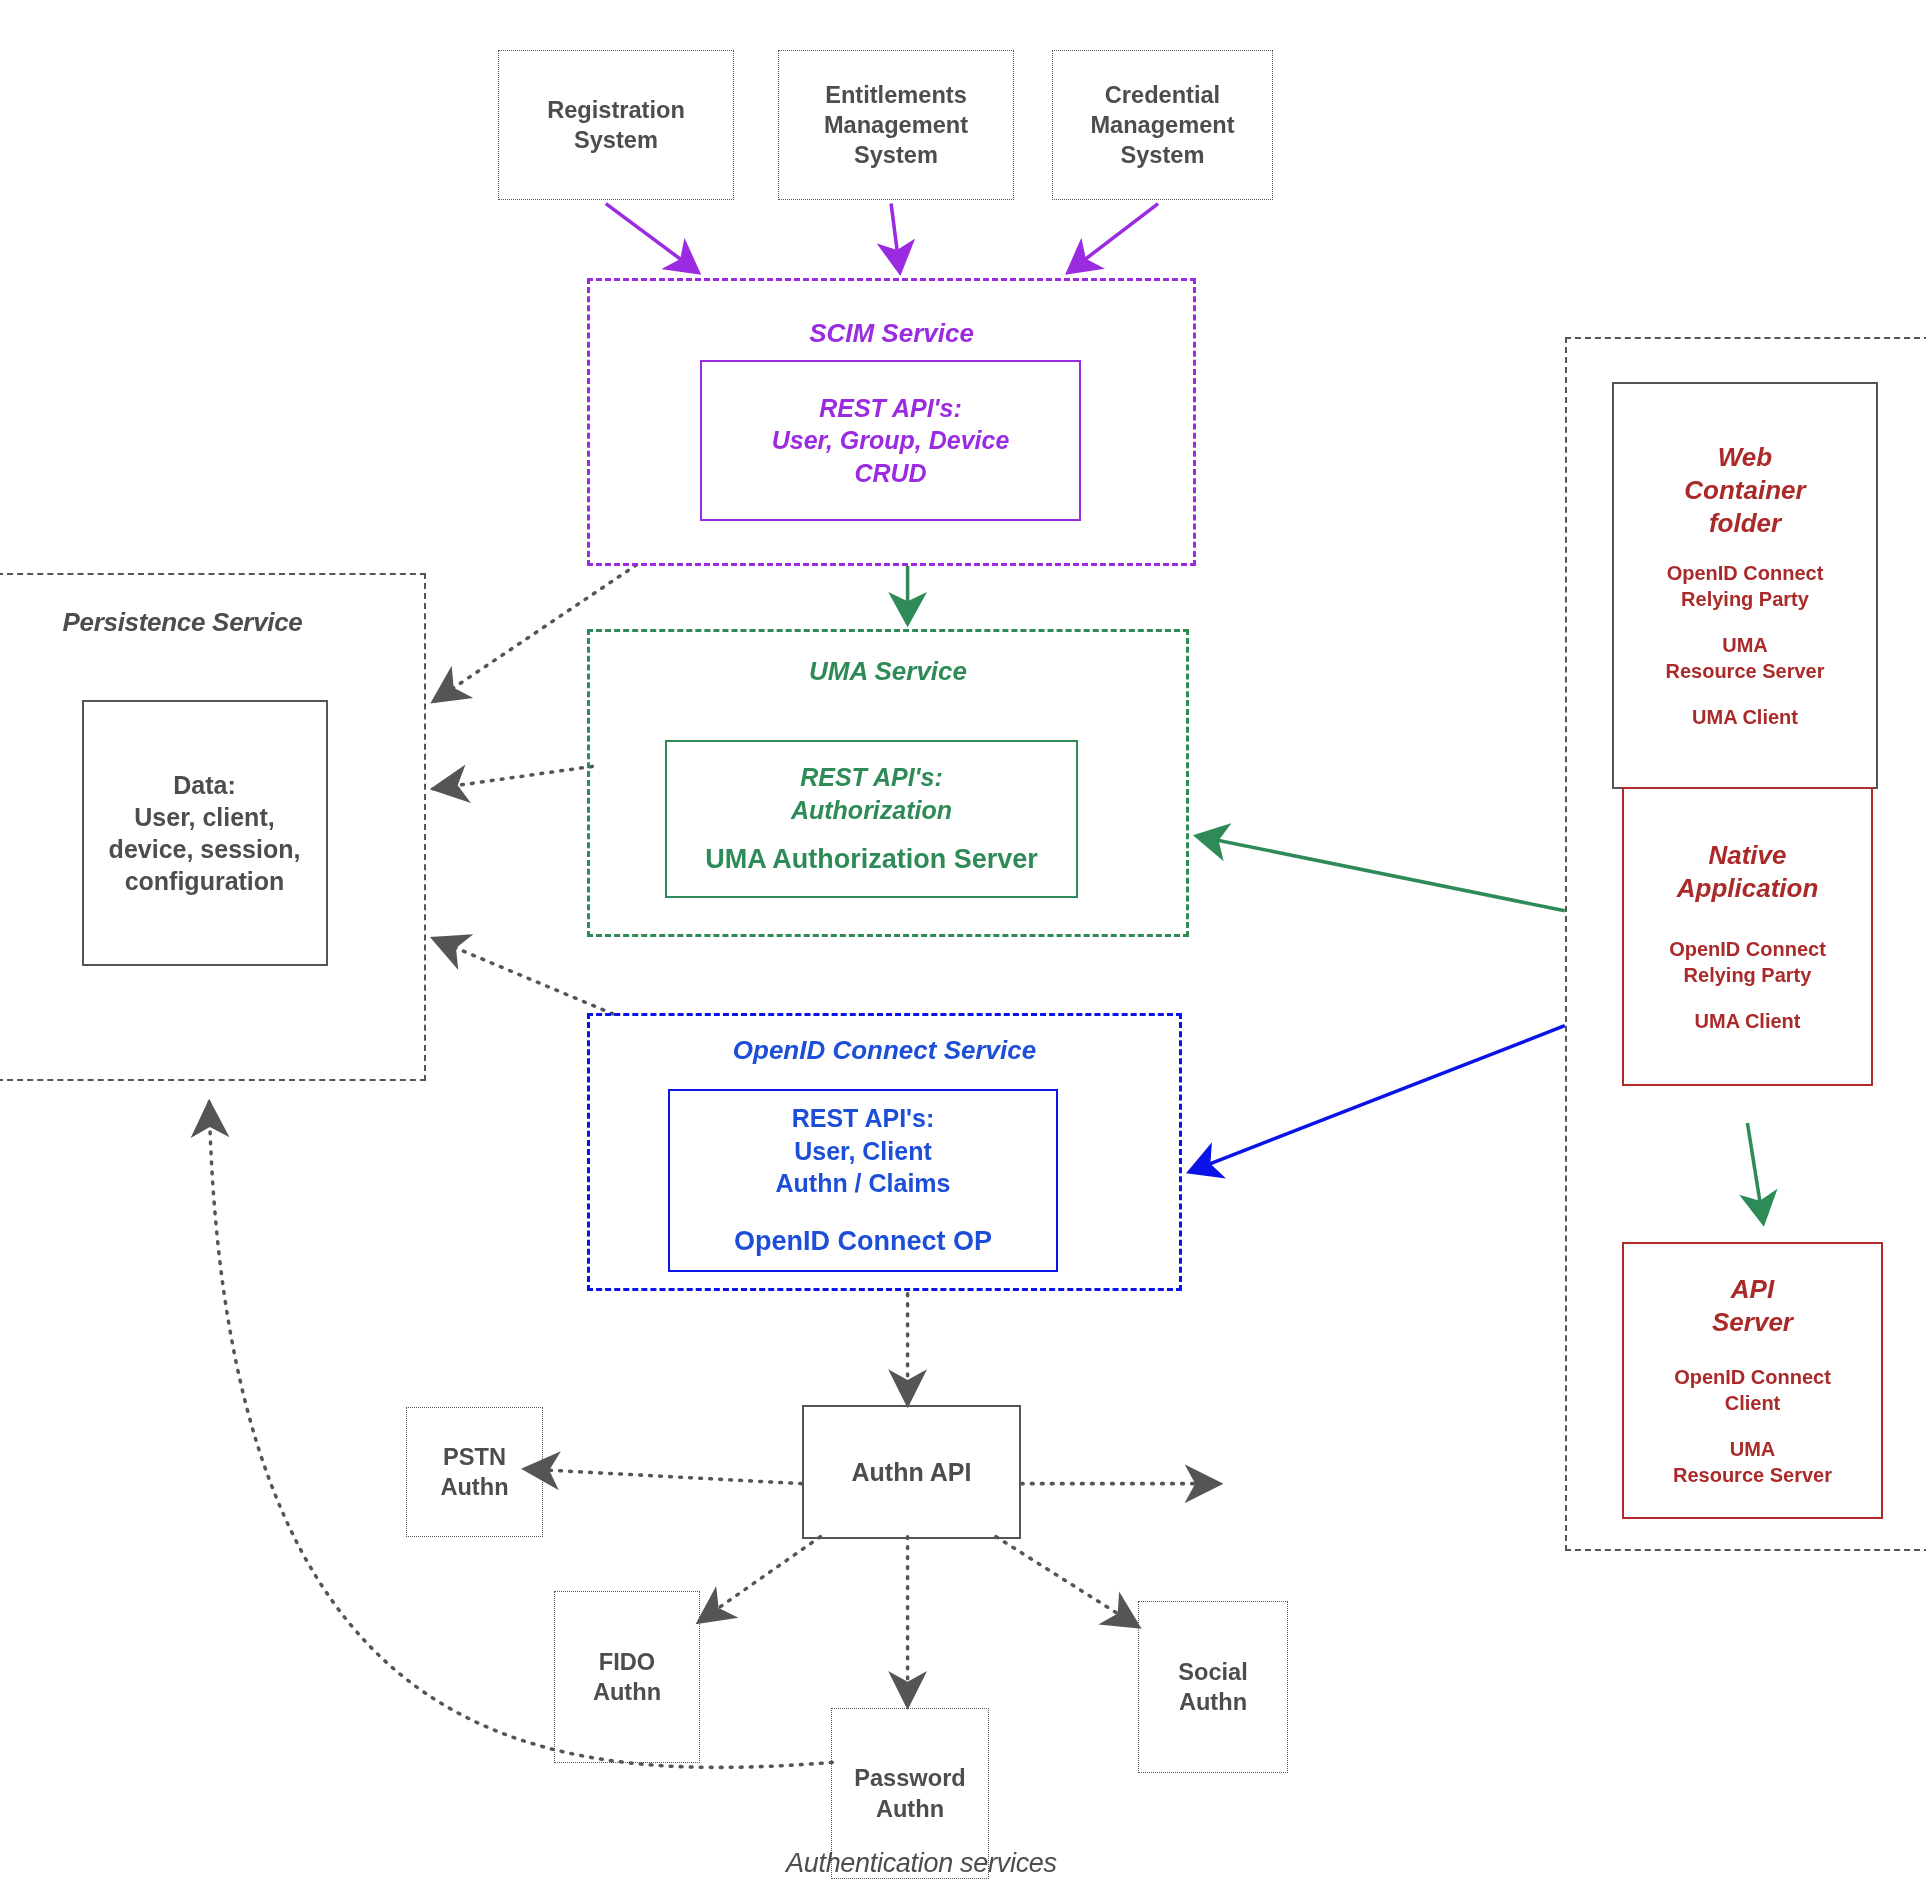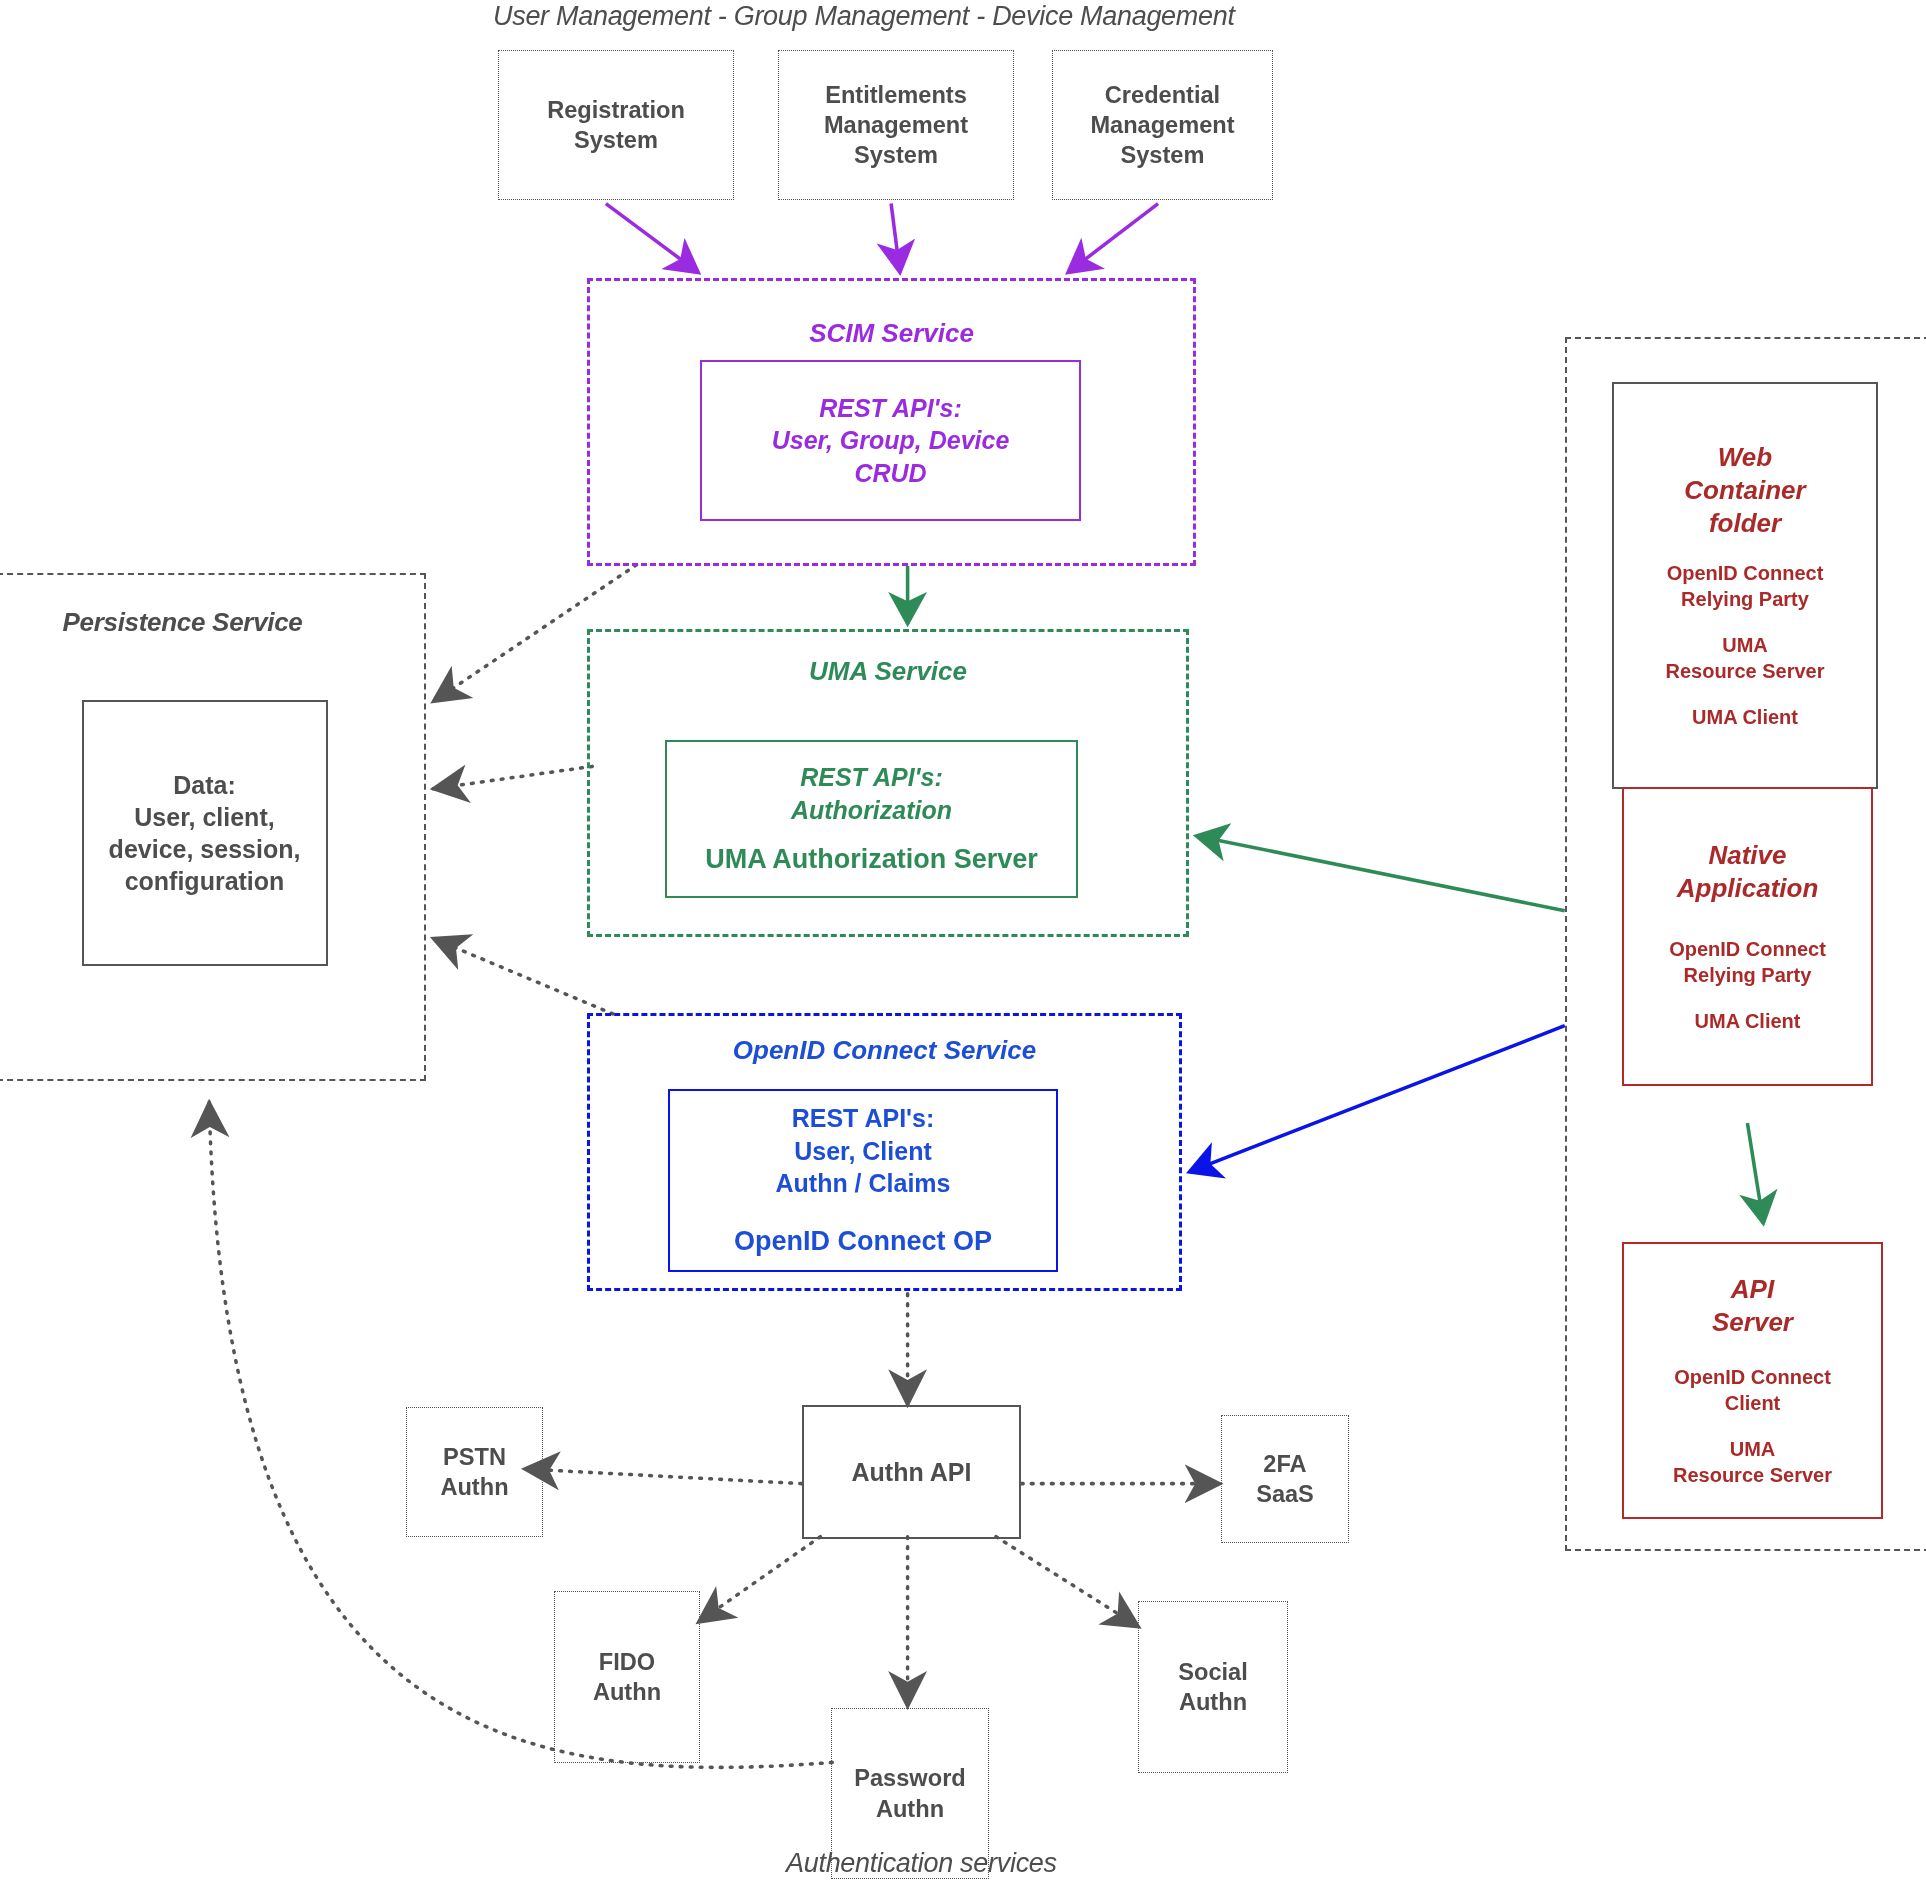--- a/index.html
+++ b/index.html
@@ -142,21 +142,20 @@
       <path d="M1540,2195 L1540,2383" marker-end="url(#ah-gray)"></path>
       <path d="M1360,2517 L890,2492" marker-end="url(#ah-gray)"></path>
       <path d="M1733,2517 L2070,2517" marker-end="url(#ah-gray)"></path>
       <path d="M1392,2607 L1185,2752" marker-end="url(#ah-gray)"></path>
       <path d="M1540,2607 L1540,2895" marker-end="url(#ah-gray)"></path>
       <path d="M1690,2607 L1932,2760" marker-end="url(#ah-gray)"></path>
       <path d="M1412,2990 C900,3030 380,2970 355,1870" marker-end="url(#ah-gray)"></path>
     </g>
   </svg>
 
-  <div class="lbl hdr-italic" style="left:493px; top:1.2px;">User Management - Group Management - Device Management</div>
 
   <div class="node dotted-gray" style="left:498px; top:50px; width:236px; height:150px;">
     <div class="box-bold">
       <span class="ln">Registration</span>
       <span class="ln">System</span>
     </div>
   </div>
 
   <div class="node dotted-gray" style="left:778px; top:50px; width:236px; height:150px;">
     <div class="box-bold">
@@ -279,26 +278,20 @@
     <div class="box-bold" style="font-size:25px;">Authn API</div>
   </div>
 
   <div class="node dotted-gray" style="left:406px; top:1407px; width:137px; height:130px;">
     <div class="box-bold">
       <span class="ln">PSTN</span>
       <span class="ln">Authn</span>
     </div>
   </div>
 
-  <div class="node dotted-gray" style="left:1221px; top:1415px; width:128px; height:128px;">
-    <div class="box-bold">
-      <span class="ln">2FA</span>
-      <span class="ln">SaaS</span>
-    </div>
-  </div>
 
   <div class="node dotted-gray" style="left:554px; top:1591px; width:146px; height:172px;">
     <div class="box-bold">
       <span class="ln">FIDO</span>
       <span class="ln">Authn</span>
     </div>
   </div>
 
   <div class="node dotted-gray" style="left:831px; top:1708px; width:158px; height:171px;">
     <div class="box-bold">

